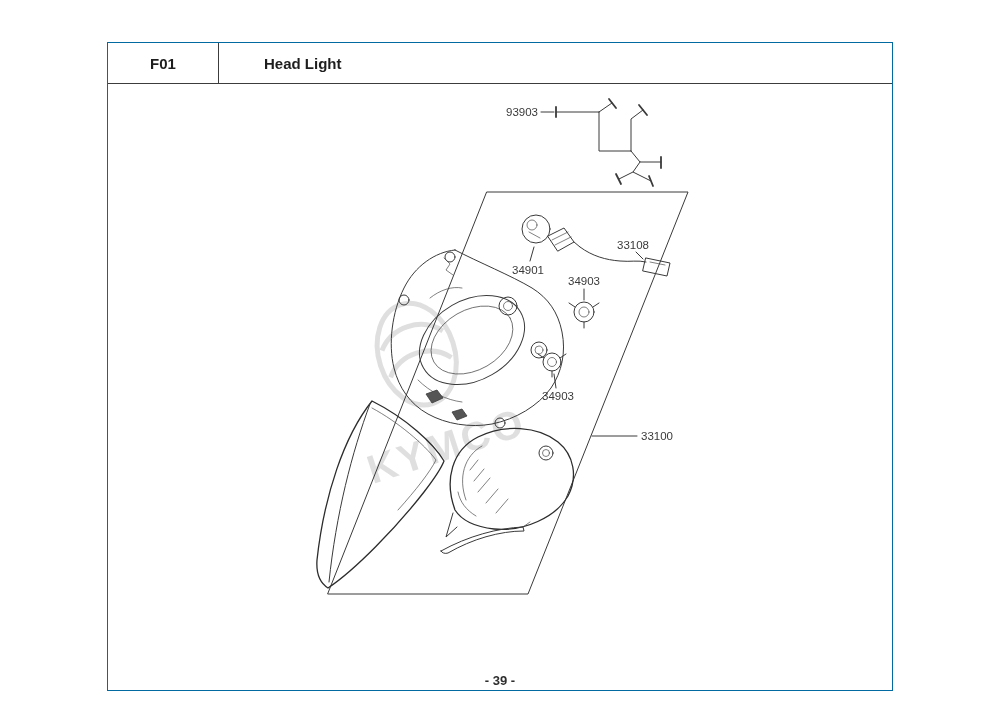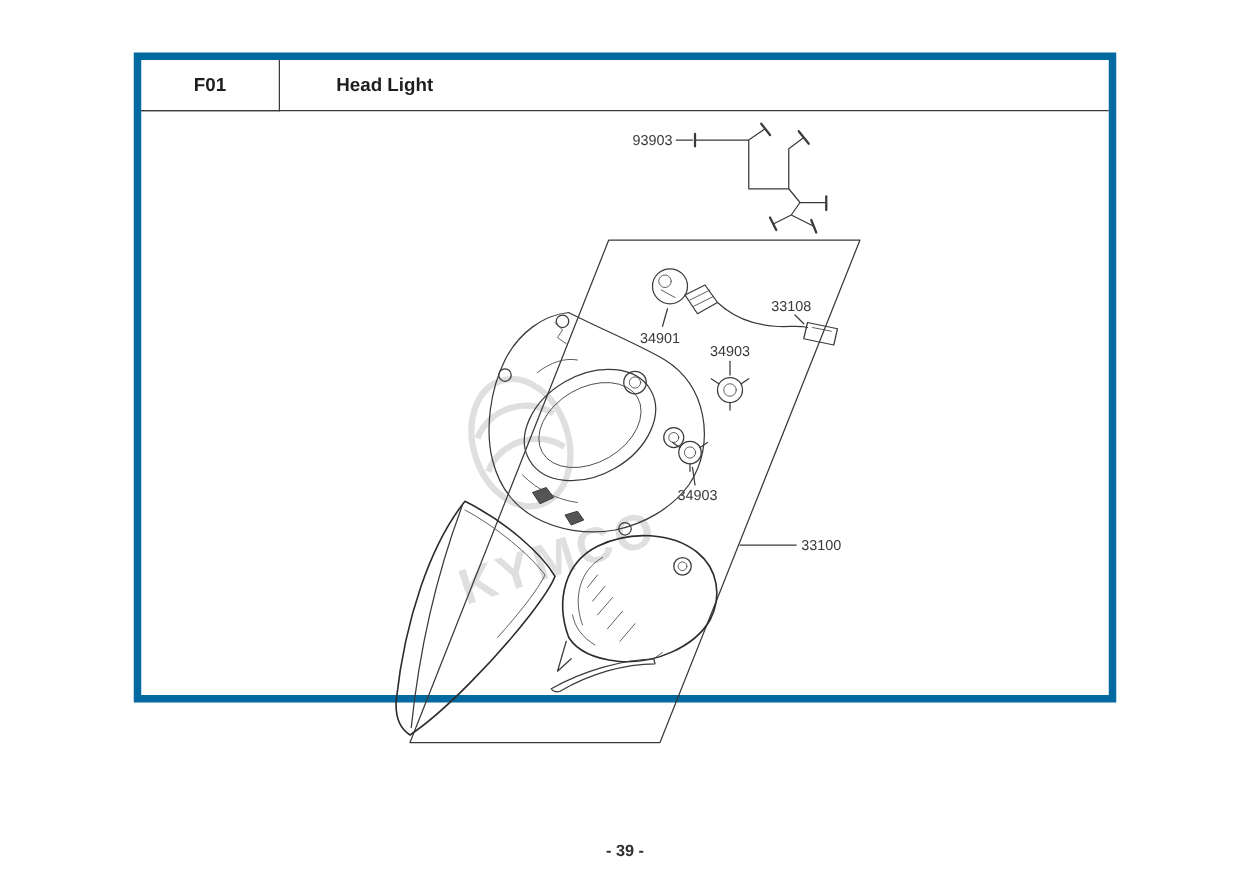--- a/index.html
+++ b/index.html
@@ -1,18 +1,18 @@
 <!DOCTYPE html>
 <html><head>
 <meta charset="utf-8">
 <style>
   html,body{margin:0;padding:0;background:#ffffff;}
   .page{position:relative;width:1000px;height:707px;background:#ffffff;overflow:hidden;
         font-family:"Liberation Sans",sans-serif;color:#222;}
-  .frame{position:absolute;left:107px;top:42px;width:786px;height:520px;border:6px solid #0369a1;box-sizing:border-box;}
+  .frame{position:absolute;left:107px;top:42px;width:786px;height:649px;border:1px solid #0369a1;box-sizing:border-box;}
   .code-box{position:absolute;left:0;top:0;width:111px;height:41px;border-right:1px solid #3c3c3c;border-bottom:1px solid #3c3c3c;
             display:flex;align-items:center;justify-content:center;font-weight:bold;font-size:15px;color:#1e1e1e;box-sizing:border-box;}
   .header-rule{position:absolute;left:0;top:40px;width:100%;height:0;border-bottom:1px solid #3c3c3c;}
   .page-title{position:absolute;left:156px;top:0;height:41px;display:flex;align-items:center;font-weight:bold;font-size:15px;color:#1e1e1e;}
   .footer{position:absolute;left:0;top:673px;width:1000px;text-align:center;font-size:13px;font-weight:bold;color:#2e2e2e;}
   svg.diagram{position:absolute;left:0;top:0;}
   .lbl{font-size:11.5px;fill:#3a3a3a;font-family:"Liberation Sans",sans-serif;}
   .wm-text{font-size:40px;font-weight:bold;letter-spacing:3px;fill:#c6c6c6;font-family:"Liberation Sans",sans-serif;}
   .ln{fill:none;stroke:#3a3a3a;stroke-width:1;stroke-linecap:round;stroke-linejoin:round;}
   .ln-thick{fill:none;stroke:#2c2c2c;stroke-width:1.3;stroke-linecap:round;stroke-linejoin:round;}

